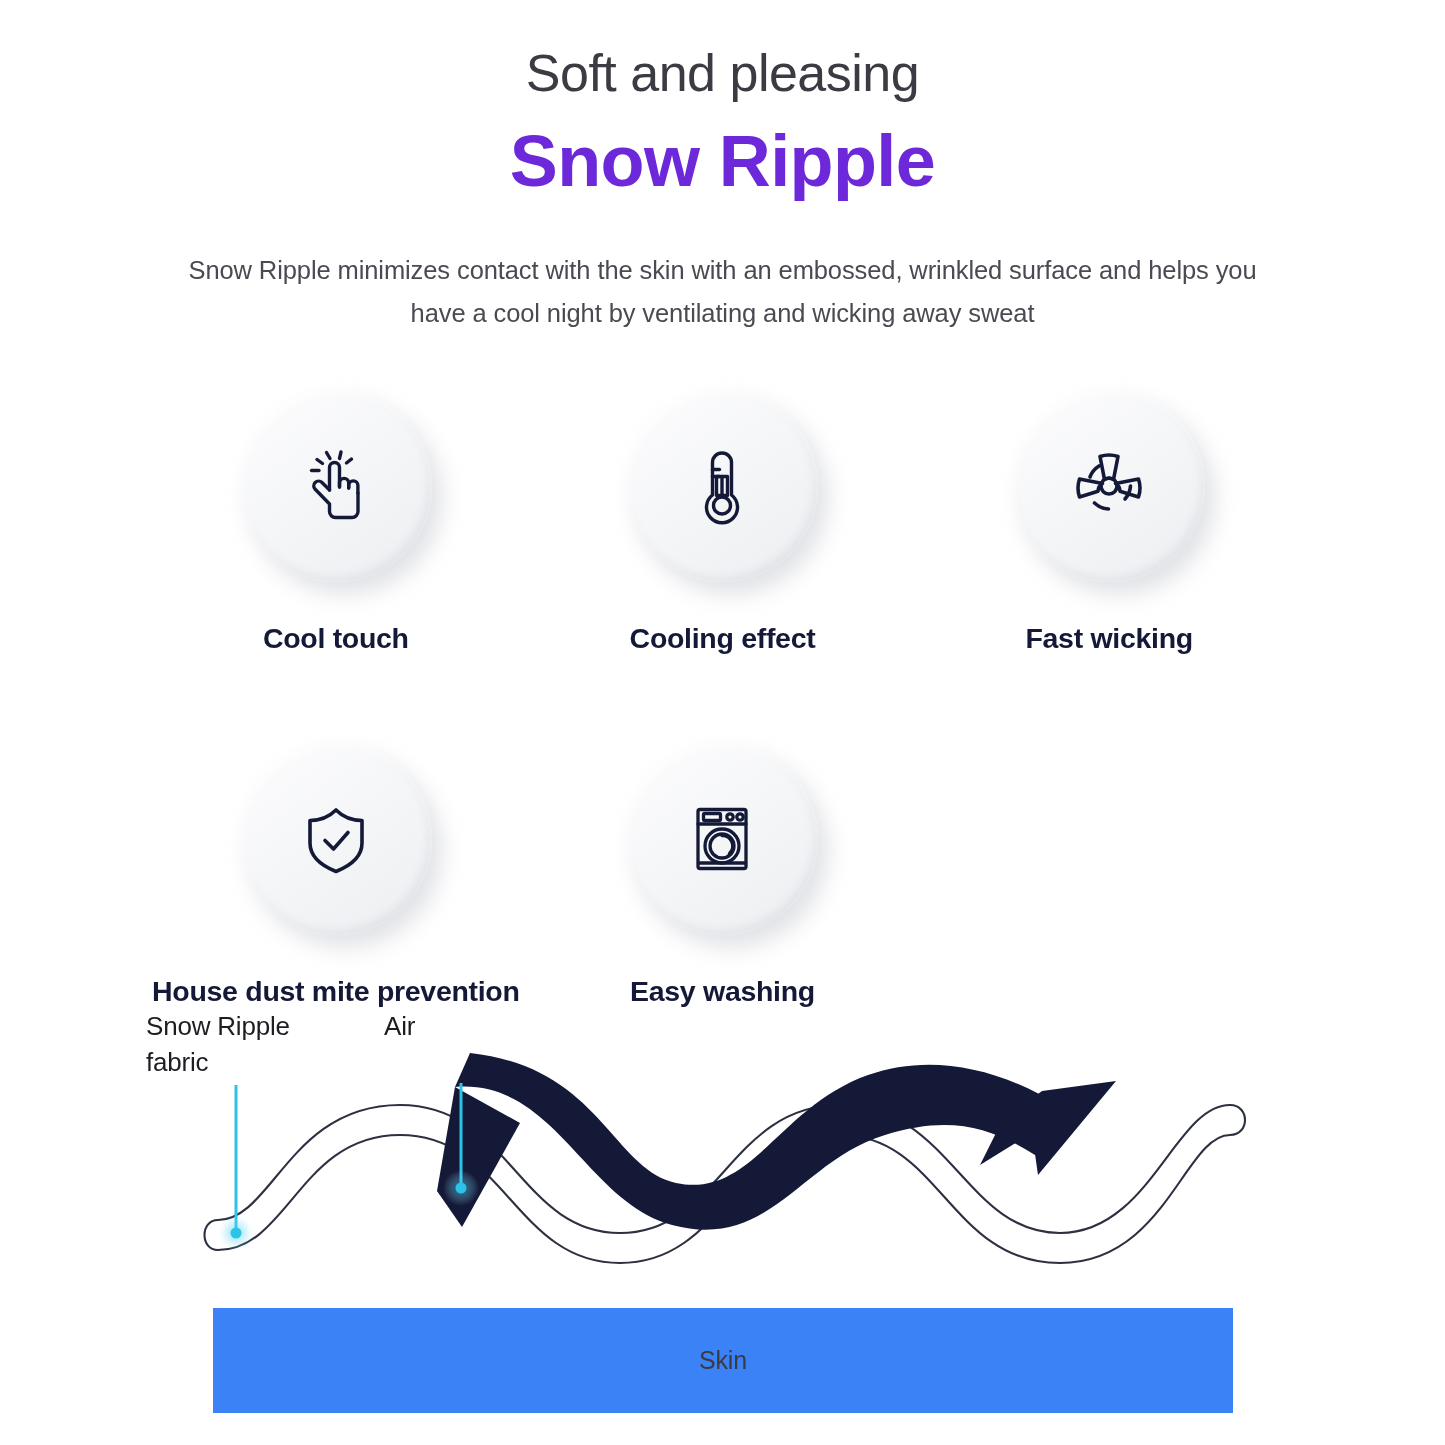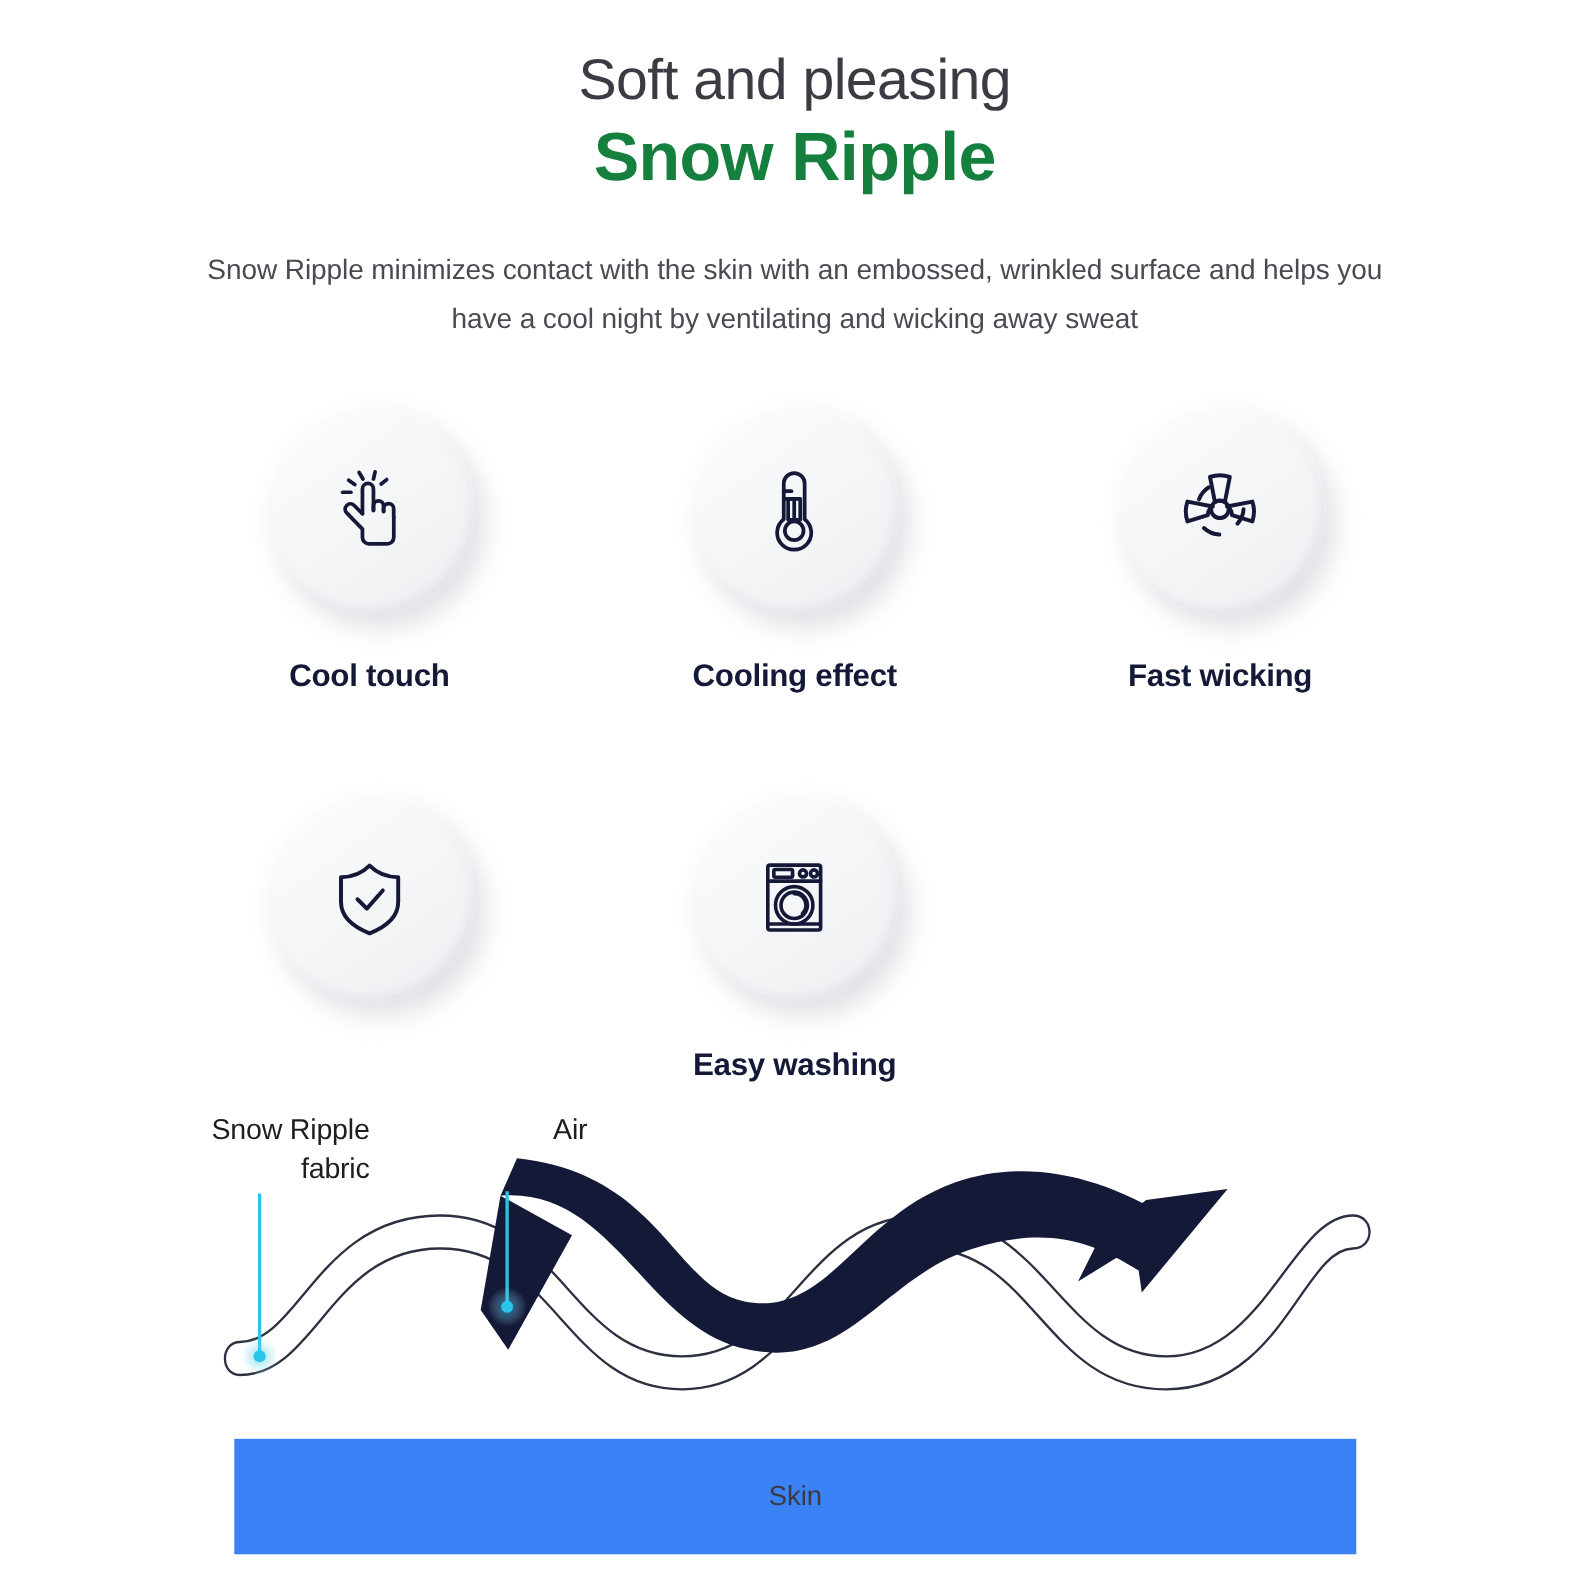--- a/index.html
+++ b/index.html
@@ -24,25 +24,25 @@
 
   .eyebrow {
     font-size: 52px;
     font-weight: 300;
     letter-spacing: -0.5px;
     color: #3b3b44;
     line-height: 1.15;
   }
 
   .title {
-    margin-top: 4px;
-    font-size: 62px;
+    margin-top: 16px;
+    font-size: 72px;
     font-weight: 700;
     letter-spacing: -0.6px;
-    color: #15803d;
+    color: #6d28d9;
     line-height: 1.15;
   }
 
   .subtitle {
     margin: 46px auto 0 auto;
     width: 1110px;
     font-size: 25.5px;
     font-weight: 400;
     color: #4a4a52;
     line-height: 1.72;
@@ -105,21 +105,21 @@
     height: 470px;
   }
 
   .diagram svg { display: block; }
 
   .callout {
     position: absolute;
     font-size: 26px;
     font-weight: 500;
     color: #1d1d22;
-    text-align: right;
+    text-align: left;
     line-height: 1.4;
     letter-spacing: -0.2px;
   }
 
   #callout-fabric { left: 146px; top: 33px; width: 190px; }
   #callout-air    { left: 384px; top: 33px; width: 150px; }
 
   .skin-band {
     position: absolute;
     left: 213px;
@@ -219,20 +219,21 @@
 
     <div class="feature">
       <div class="circle">
         <span>
           <svg width="86" height="86" viewBox="0 0 86 86" fill="none" stroke="#141938" stroke-width="3.6" stroke-linecap="round" stroke-linejoin="round">
             <path d="M43 14 c-7 7 -17 10.5 -26 10.5 V47 c0 13.5 11 22.5 26 28.5 c15 -6 26 -15 26 -28.5 V24.5 c-9 0 -19 -3.5 -26 -10.5 Z"></path>
             <path d="M32 44.5 l8.5 8.5 L55 36.5"></path>
           </svg>
         </span>
       </div>
+      <div class="feature-label">House dust mite prevention</div>
     </div>
 
     <div class="feature">
       <div class="circle">
         <span>
           <svg width="86" height="86" viewBox="0 0 86 86" fill="none" stroke="#141938" stroke-width="3.3" stroke-linecap="round" stroke-linejoin="round">
             <rect x="19" y="13.5" width="48" height="59" rx="2"></rect>
             <path d="M19 28 h48"></path>
             <rect x="24.5" y="17.5" width="17" height="7" rx="1.3"></rect>
             <circle cx="51" cy="21" r="3.2"></circle>

